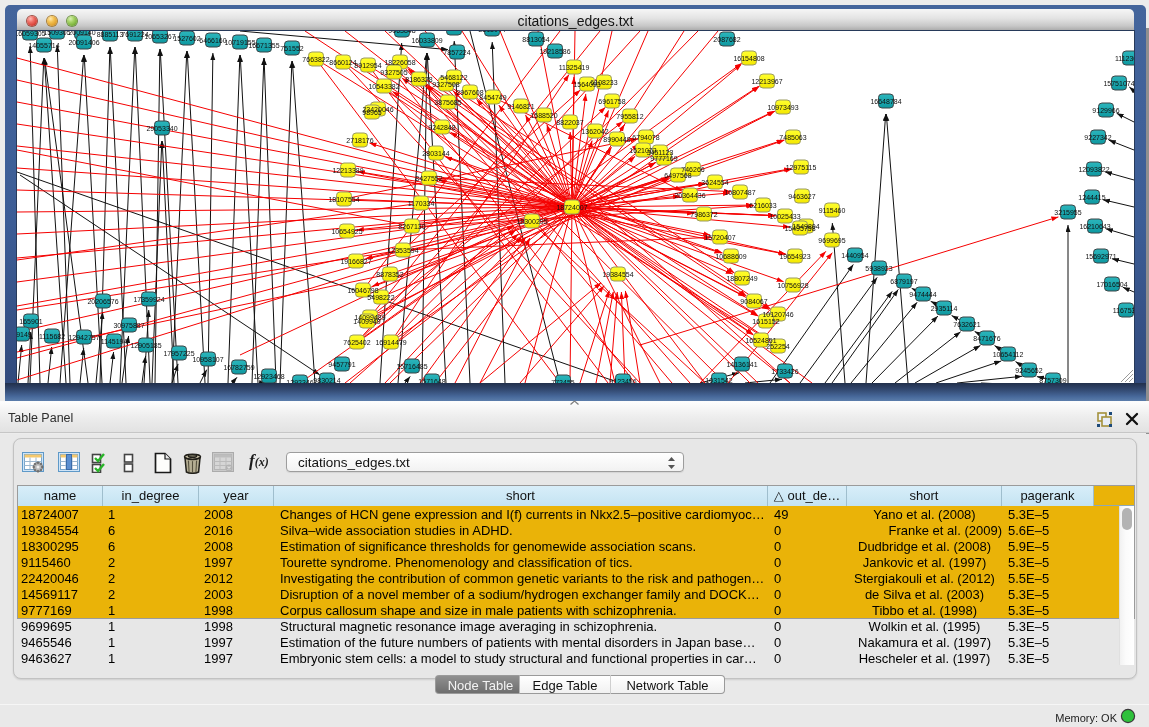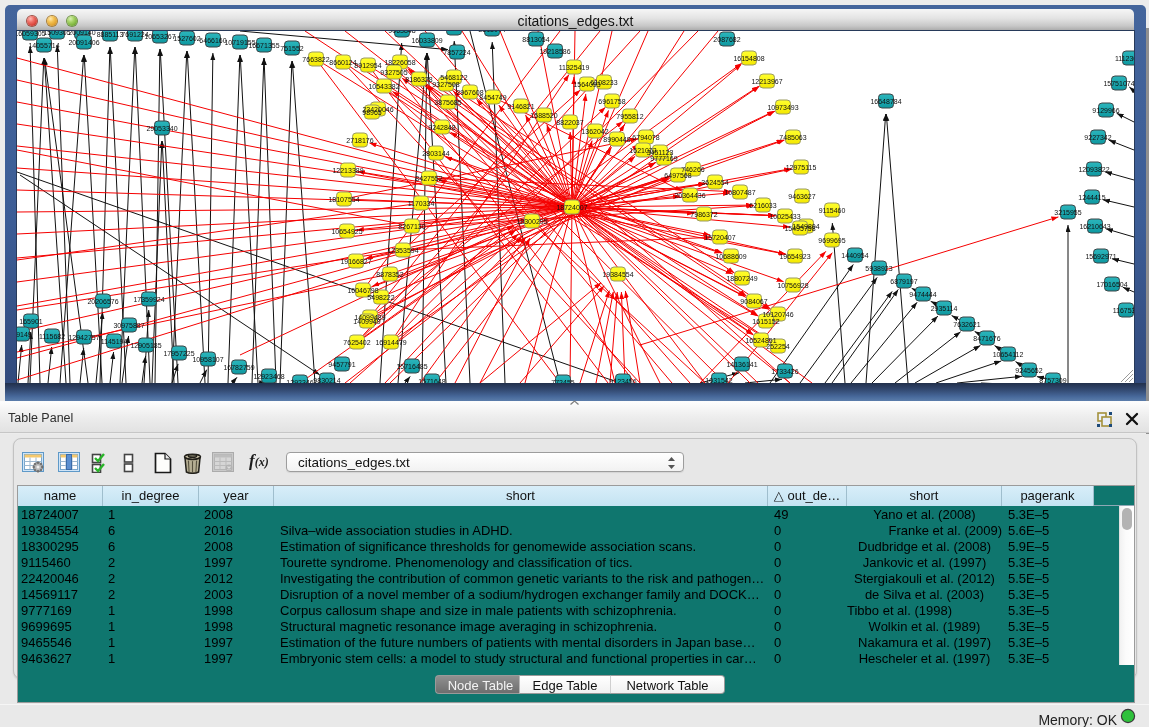--- a/index.html
+++ b/index.html
@@ -30,40 +30,40 @@
 #caret { left:569px; top:400px; width:11px; height:5px; }
 #panel { left:0; top:434px; width:1149px; height:293px; background:#e9e9e9; }
 #container { left:13px; top:438px; width:1124px; height:241px; background:#e7e7e7;
   border:1px solid #c2c2c2; border-radius:8px; box-shadow:0 1px 2px rgba(0,0,0,0.12); }
 
 .ticon { position:absolute; top:452px; }
 #dropdown { left:286px; top:452px; width:398px; height:20px; background:linear-gradient(180deg,#ffffff,#f2f2f2);
   border:1px solid #9d9d9d; border-radius:4px; box-shadow:0 1px 1px rgba(0,0,0,0.08); }
 #dropdown span { position:absolute; left:11px; top:2px; font-size:13.5px; color:#111; }
 
-#tablebox { left:17px; top:485px; width:1118px; height:218px; background:#0f766e; border:1px solid #9b9b9b; }
+#tablebox { left:17px; top:485px; width:1118px; height:134px; background:#eab308; border:1px solid #9b9b9b; }
 .th { position:absolute; top:0; height:20px; background:linear-gradient(180deg,#d8eef9,#c4e3f2);
   border-right:1px solid #9fbecd; font-size:13px; color:#111; text-align:center; line-height:20px; }
 #thead { position:absolute; left:0; top:0; width:1116px; height:20px; border-bottom:1px solid #8ea8b5; }
 .row { position:absolute; left:0; width:1116px; height:16px; font-size:13px; color:#000; }
 .c { position:absolute; top:0; height:16px; line-height:16px; white-space:nowrap; overflow:hidden; }
 
 #sbar { position:absolute; right:0px; top:20px; width:15px; height:159px;
   background:linear-gradient(90deg,#f2f2f2,#fbfbfb 40%,#ffffff); border-left:1px solid #e0e0e0; }
 #sbar .thumb { position:absolute; left:2px; top:2px; width:10px; height:22px; background:#b3b3b3; border-radius:5px; }
 
 .seg { position:absolute; top:675px; height:19px; font-size:13px; text-align:center; line-height:19px;
   border-top:1px solid #9a9a9a; border-bottom:1px solid #9a9a9a; background:linear-gradient(180deg,#ffffff,#f1f1f1); color:#111; }
 #seg1 { left:435px; width:90px; border-left:1px solid #9a9a9a; border-radius:4px 0 0 4px;
   background:linear-gradient(180deg,#909090,#6e6e6e); color:#f4f4f4; }
 #seg2 { left:519px; width:91px; border-left:1px solid #b9b9b9; }
 #seg3 { left:610px; width:115px; border-left:1px solid #cfcfcf; border-right:1px solid #9a9a9a; border-radius:0 4px 4px 0; }
 
 #status { left:0; top:704px; width:1149px; height:23px; background:#e9e9e9; border-top:1px solid #f6f6f6; }
-#mem { position:absolute; right:32px; top:7px; font-size:14px; color:#222; }
+#mem { position:absolute; right:32px; top:7px; font-size:11px; color:#222; }
 #memdot { position:absolute; right:15px; top:5px; width:12px; height:12px; border-radius:50%;
   background:#2fc13c; box-shadow:0 0 0 1.2px #3a3a3a; }
 </style>
 </head>
 <body>
 <div id="frame" class="abs">
   <div id="titlebar" class="abs">
     <div class="tl" id="tl-r"></div>
       <div class="tl" id="tl-y"></div>
       <div class="tl" id="tl-g"></div>
@@ -729,20 +729,21 @@
       <div class="th" style="left:181px;width:75px">year</div>
       <div class="th" style="left:256px;width:494px">short</div>
       <div class="th" style="left:750px;width:79px">△ out_de…</div>
       <div class="th" style="left:829px;width:155px">short</div>
       <div class="th" style="left:984px;width:92px">pagerank</div>
     </div>
   <div class="row" style="top:21px">
       <div class="c" style="left:3px;width:80px">18724007</div>
       <div class="c" style="left:90px;width:60px">1</div>
       <div class="c" style="left:186px;width:60px">2008</div>
+      <div class="c" style="left:262px;width:488px">Changes of HCN gene expression and I(f) currents in Nkx2.5–positive cardiomyoc…</div>
       <div class="c" style="left:756px;width:70px">49</div>
       <div class="c" style="left:829px;width:155px;text-align:center">Yano et al. (2008)</div>
       <div class="c" style="left:990px;width:86px">5.3E–5</div>
     </div>
     <div class="row" style="top:37px">
       <div class="c" style="left:3px;width:80px">19384554</div>
       <div class="c" style="left:90px;width:60px">6</div>
       <div class="c" style="left:186px;width:60px">2016</div>
       <div class="c" style="left:262px;width:488px">Silva–wide association studies in ADHD.</div>
       <div class="c" style="left:756px;width:70px">0</div>
@@ -784,30 +785,30 @@
       <div class="c" style="left:756px;width:70px">0</div>
       <div class="c" style="left:829px;width:155px;text-align:center">de Silva et al. (2003)</div>
       <div class="c" style="left:990px;width:86px">5.3E–5</div>
     </div>
     <div class="row" style="top:117px">
       <div class="c" style="left:3px;width:80px">9777169</div>
       <div class="c" style="left:90px;width:60px">1</div>
       <div class="c" style="left:186px;width:60px">1998</div>
       <div class="c" style="left:262px;width:488px">Corpus callosum shape and size in male patients with schizophrenia.</div>
       <div class="c" style="left:756px;width:70px">0</div>
-      <div class="c" style="left:829px;width:155px;text-align:left">Tibbo et al. (1998)</div>
+      <div class="c" style="left:829px;width:155px;text-align:center">Tibbo et al. (1998)</div>
       <div class="c" style="left:990px;width:86px">5.3E–5</div>
     </div>
     <div class="row" style="top:133px">
       <div class="c" style="left:3px;width:80px">9699695</div>
       <div class="c" style="left:90px;width:60px">1</div>
       <div class="c" style="left:186px;width:60px">1998</div>
       <div class="c" style="left:262px;width:488px">Structural magnetic resonance image averaging in schizophrenia.</div>
       <div class="c" style="left:756px;width:70px">0</div>
-      <div class="c" style="left:829px;width:155px;text-align:center">Wolkin et al. (1989)</div>
+      <div class="c" style="left:829px;width:155px;text-align:center">Wolkin et al. (1995)</div>
       <div class="c" style="left:990px;width:86px">5.3E–5</div>
     </div>
     <div class="row" style="top:149px">
       <div class="c" style="left:3px;width:80px">9465546</div>
       <div class="c" style="left:90px;width:60px">1</div>
       <div class="c" style="left:186px;width:60px">1997</div>
       <div class="c" style="left:262px;width:488px">Estimation of the future numbers of patients with mental disorders in Japan base…</div>
       <div class="c" style="left:756px;width:70px">0</div>
       <div class="c" style="left:829px;width:155px;text-align:center">Nakamura et al. (1997)</div>
       <div class="c" style="left:990px;width:86px">5.3E–5</div>

